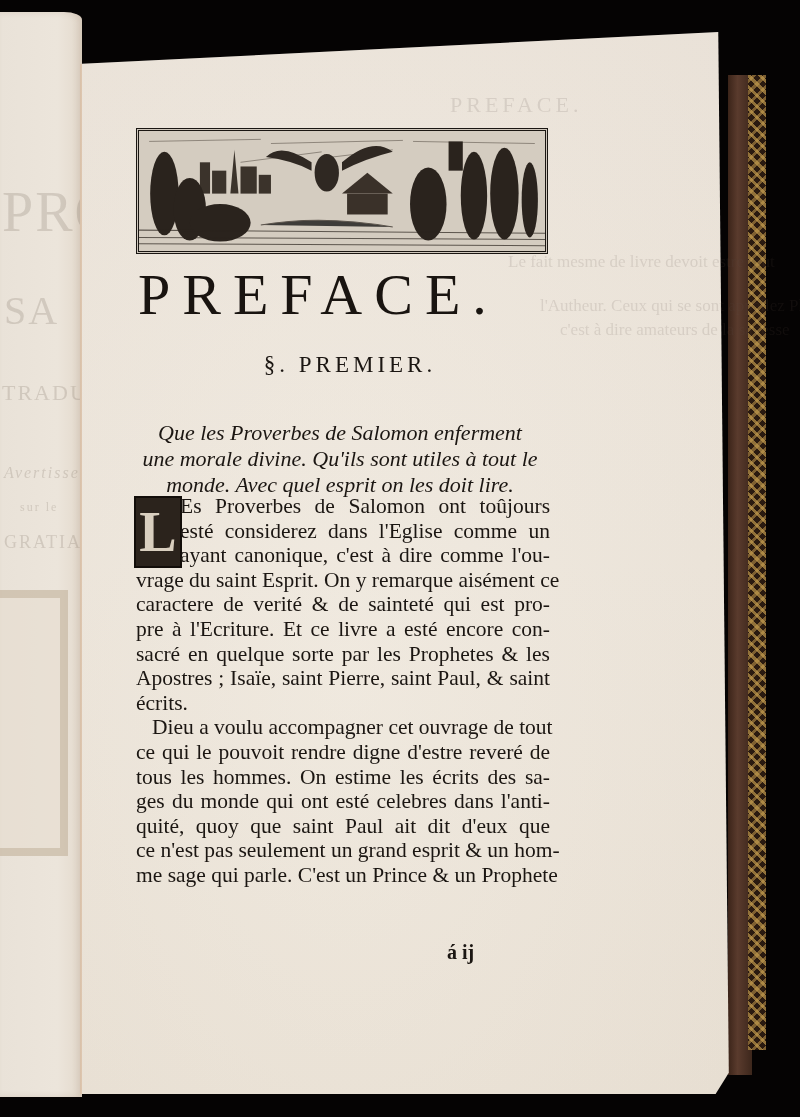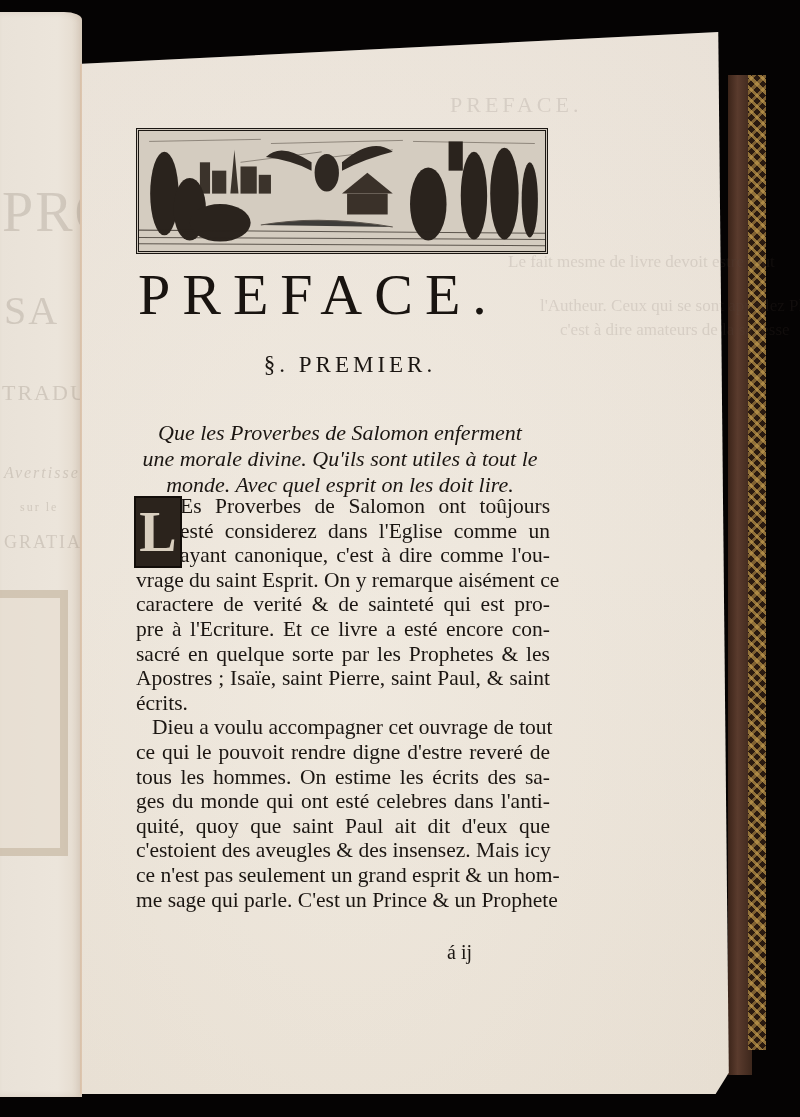--- a/index.html
+++ b/index.html
@@ -83,21 +83,21 @@
   .body-text .line.indent { padding-left:16px; }
   .body-text .line.dropped { padding-left:44px; }
   .dropcap {
     position:absolute; left:134px; top:496px; width:44px; height:68px;
     background:#2b231c; border:2px solid #120d09;
     display:flex; align-items:center; justify-content:center;
     color:#d9cfbf; font-size:56px; font-weight:bold;
   }
   .signature {
     position:absolute; left:447px; top:941px;
-    font-size:20px; color:#1b1612;
+    font-size:20px; color:#1b1612;font-weight:bold;
   }
 </style>
 </head>
 <body>
 
 <div class="left-page">
   <div class="left-ghost" style="left:2px;top:168px;font-size:56px;">PRO</div>
   <div class="left-ghost" style="left:4px;top:275px;font-size:40px;">SA</div>
   <div class="left-ghost" style="left:2px;top:368px;font-size:22px;">TRADU</div>
   <div class="left-ghost" style="left:4px;top:452px;font-size:16px;font-style:italic;">Avertissement</div>
@@ -180,18 +180,17 @@
   <span class="line">caractere de verité &amp; de sainteté qui est pro-</span>
   <span class="line">pre à l'Ecriture. Et ce livre a esté encore con-</span>
   <span class="line">sacré en quelque sorte par les Prophetes &amp; les</span>
   <span class="line">Apostres ; Isaïe, saint Pierre, saint Paul, &amp; saint</span>
   <span class="line last">écrits.</span>
   <span class="line indent">Dieu a voulu accompagner cet ouvrage de tout</span>
   <span class="line">ce qui le pouvoit rendre digne d'estre reveré de</span>
   <span class="line">tous les hommes. On estime les écrits des sa-</span>
   <span class="line">ges du monde qui ont esté celebres dans l'anti-</span>
   <span class="line">quité, quoy que saint Paul ait dit d'eux que</span>
-  <span class="line">c'estoient des aveugles &amp; des insensez. Mais icy</span>
   <span class="line">ce n'est pas seulement un grand esprit &amp; un hom-</span>
   <span class="line">me sage qui parle. C'est un Prince &amp; un Prophete</span>
 </div>
 
 <div class="signature">á ij</div>
 
 </body></html>

